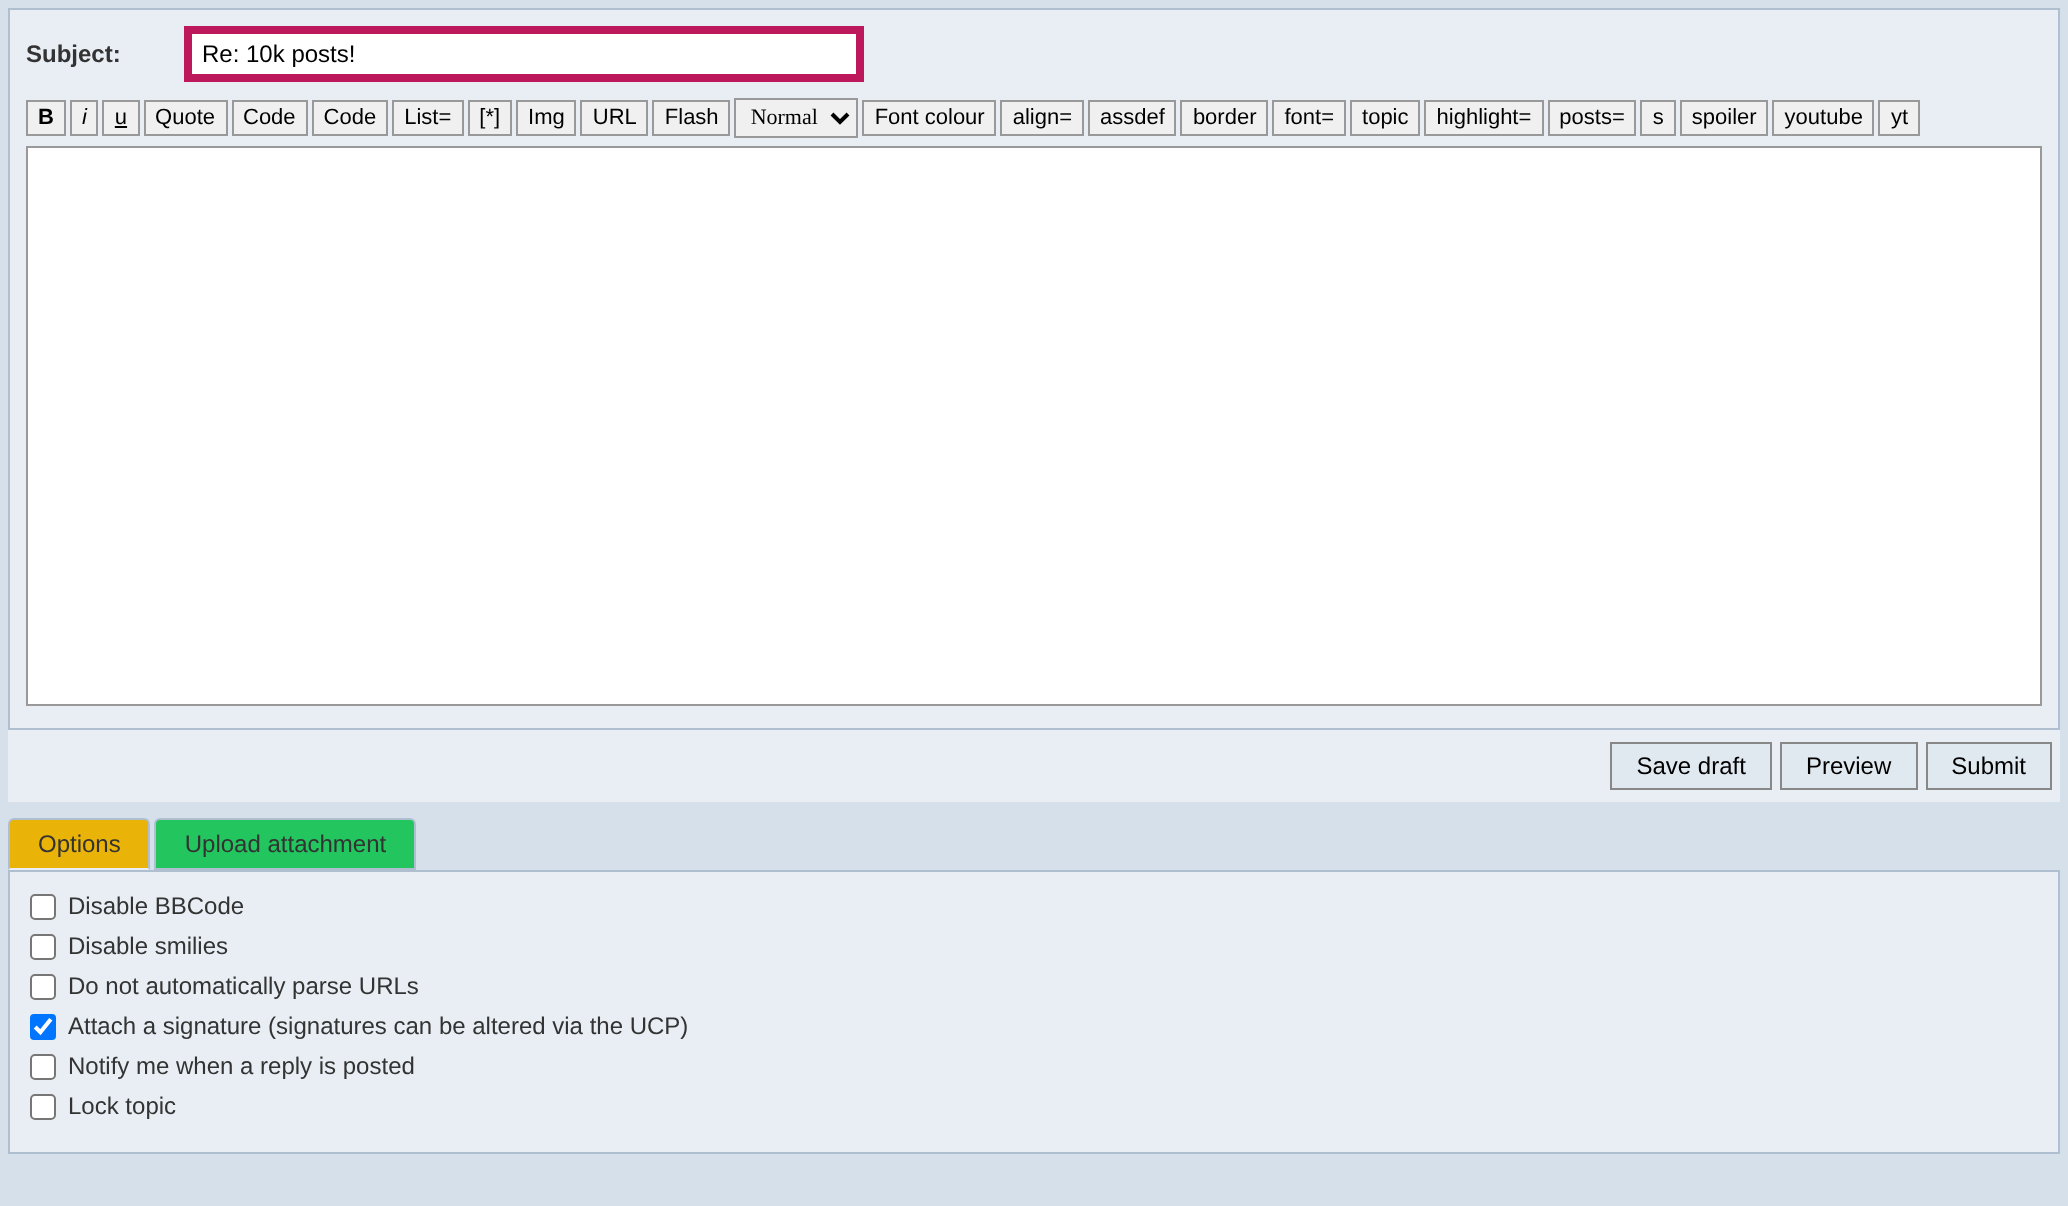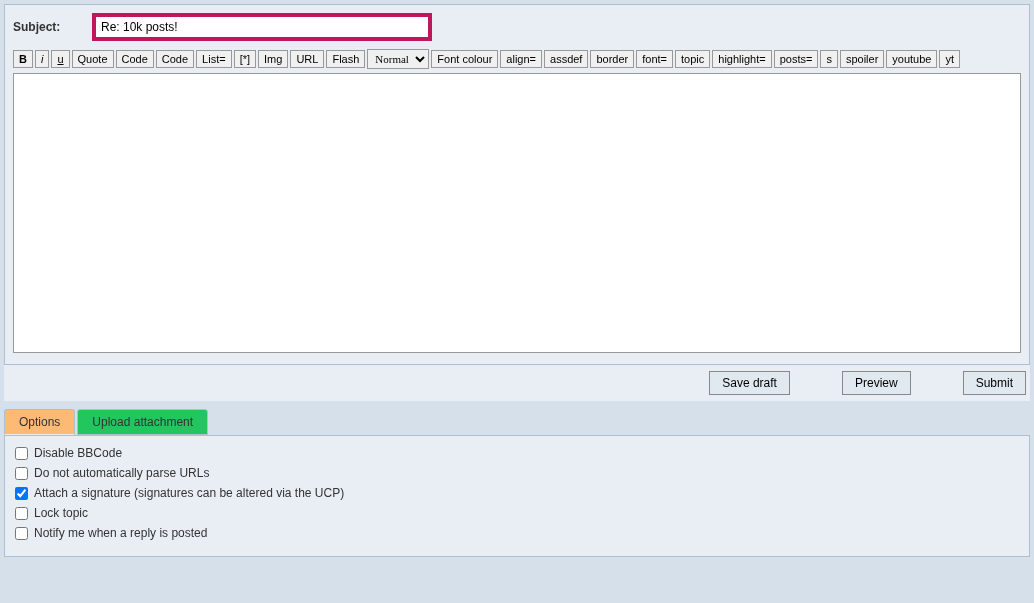--- a/index.html
+++ b/index.html
@@ -107,40 +107,39 @@
       background: #e8eef4;
     }
 
     .action-btn {
       border: 1px solid #888;
       background: #e0e8f0;
       padding: 4px 12px;
       font-size: 12px;
       cursor: pointer;
       font-family: Arial, Helvetica, sans-serif;
-      margin-left: 48px;
     }
 
     .tabs-row {
       display: flex;
       margin-top: 8px;
       gap: 2px;
     }
 
     .tab {
       border: 1px solid #b0bfcf;
       background: #22c55e;
       padding: 5px 14px;
       font-size: 12px;
       cursor: pointer;
       border-radius: 3px 3px 0 0;
     }
 
     .tab.active {
-      background: #fdba74;
+      background: #eab308;
       border-bottom: 1px solid #e8eef4;
     }
 
     .tab-content {
       background: #e8eef4;
       border: 1px solid #b0bfcf;
       padding: 10px 10px;
     }
 
     .checkbox-row {
@@ -224,36 +223,40 @@
     </div>
   </div>
 
   <div class="tab-content">
 
     <div class="checkbox-row">
       <input type="checkbox" id="disable-bbcode" style="">
       <label for="disable-bbcode" class="checkbox-label">Disable BBCode</label>
     </div>
 
+    <div class="checkbox-row">
+      <input type="checkbox" id="disable-smilies" style="">
+      <label for="disable-smilies" class="checkbox-label">Disable smilies</label>
+    </div>
 
     <div class="checkbox-row">
       <input type="checkbox" id="no-parse-urls" style="">
       <label for="no-parse-urls" class="checkbox-label">Do not automatically parse URLs</label>
     </div>
 
     <div class="checkbox-row">
       <input type="checkbox" id="attach-signature" checked="" style="">
       <label for="attach-signature" class="checkbox-label">Attach a signature (signatures can be altered via the UCP)</label>
     </div>
 
     <div class="checkbox-row">
+      <input type="checkbox" id="notify-reply" style="">
+      <label for="notify-reply" class="checkbox-label">Notify me when a reply is posted</label>
+    </div>
+
+    <div class="checkbox-row">
       <input type="checkbox" id="lock-topic" style="">
       <label for="lock-topic" class="checkbox-label">Lock topic</label>
     </div>
 
-    <div class="checkbox-row">
-      <input type="checkbox" id="notify-reply" style="">
-      <label for="notify-reply" class="checkbox-label">Notify me when a reply is posted</label>
-    </div>
-
   </div>
 
 </div>
 
 </body></html>

